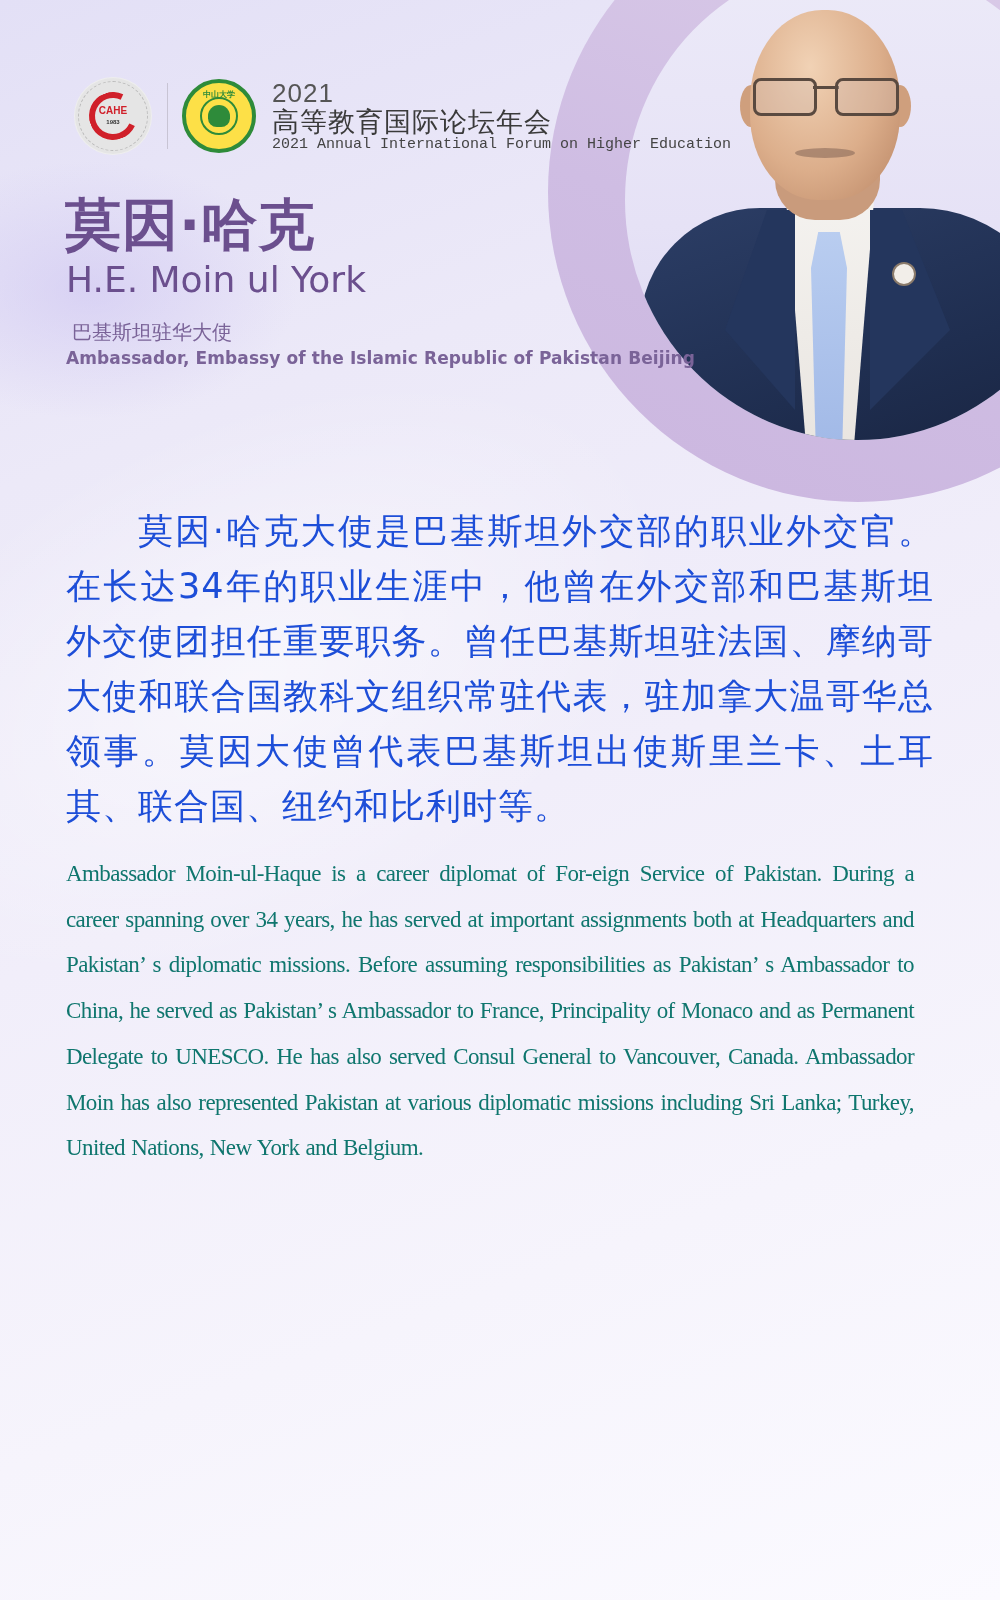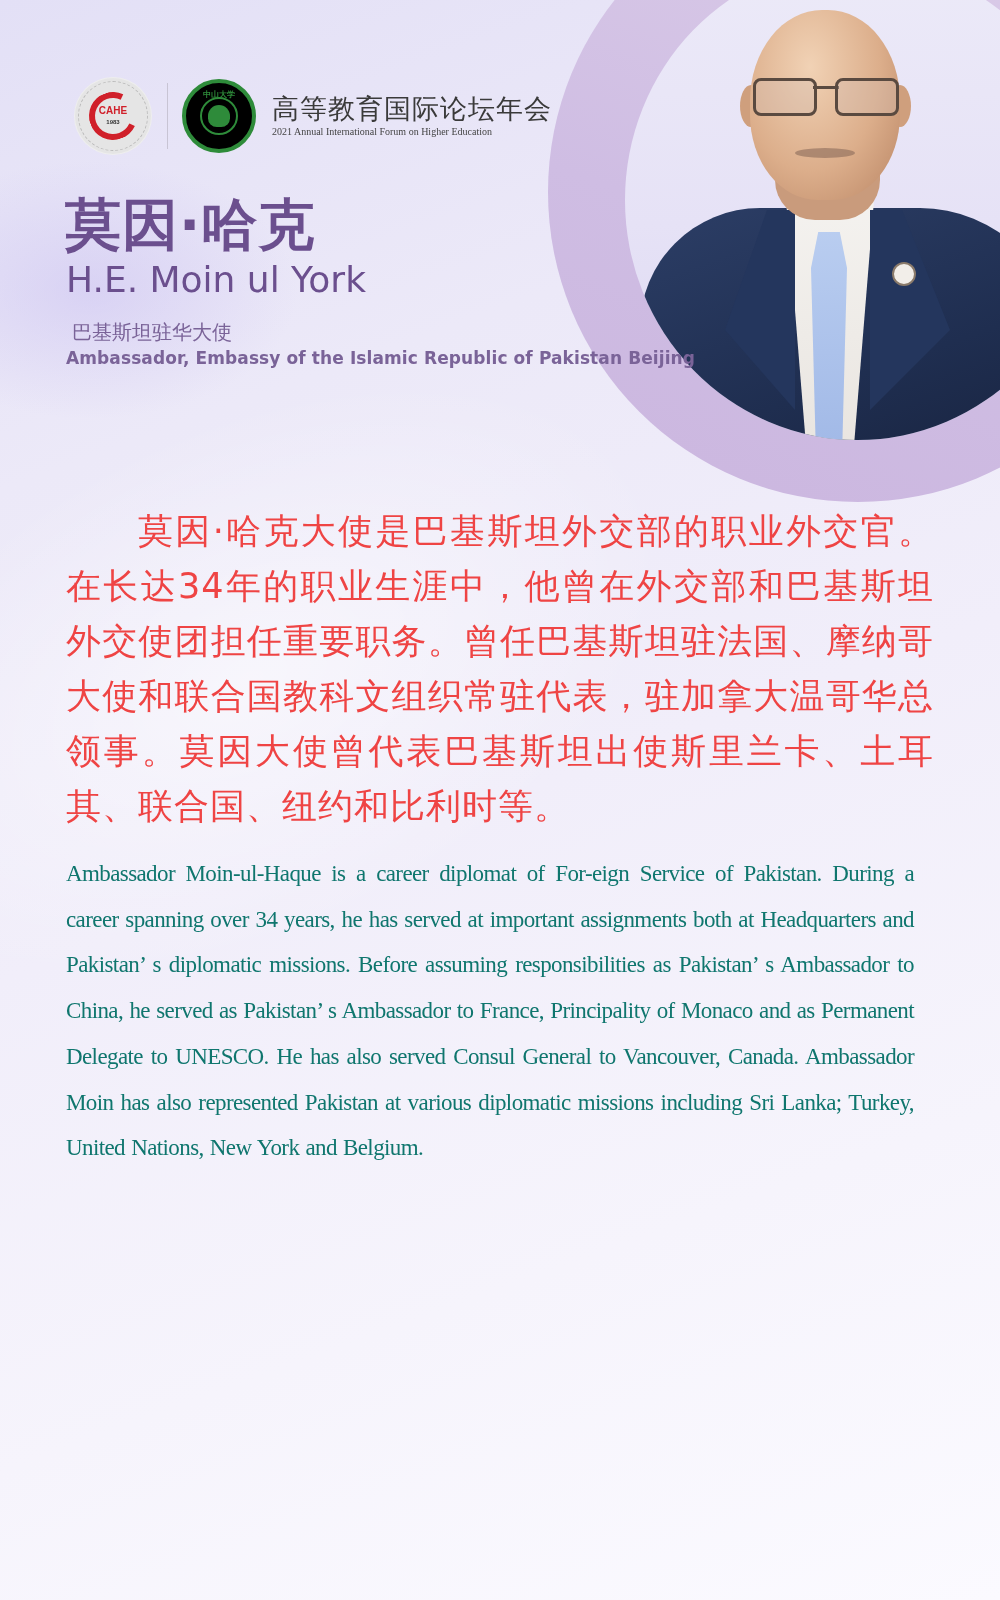--- a/index.html
+++ b/index.html
@@ -67,39 +67,39 @@
   }
   .logo-cahe .crescent {
     position:absolute; left:14px; top:14px; width:48px; height:48px; border-radius:50%;
     border:6px solid #d0202a; border-right-color:transparent; box-sizing:border-box; transform:rotate(-20deg);
   }
   .logo-cahe .txt { position:absolute; left:0; right:0; top:27px; text-align:center; font-size:10px; font-weight:bold; color:#d0202a; font-family:"Liberation Sans", sans-serif; }
   .logo-cahe .yr { position:absolute; left:0; right:0; top:41px; text-align:center; font-size:6px; font-weight:bold; color:#333; font-family:"Liberation Sans", sans-serif; }
   .logo-cahe .ring-txt { position:absolute; inset:3px; border-radius:50%; border:1px dashed #bbb; }
   .logo-divider { width:1px; height:66px; background:#c8c4d4; margin:0 14px 0 16px; }
   .logo-sysu {
-    width:74px; height:74px; border-radius:50%; background:#000000; position:relative; box-sizing:border-box;
+    width:74px; height:74px; border-radius:50%; background:#fde047; position:relative; box-sizing:border-box;
     border:4px solid #2e8b3a;
   }
   .logo-sysu .inner { position:absolute; left:14px; top:14px; width:38px; height:38px; border-radius:50%; border:2px solid #2e8b3a; box-sizing:border-box; }
   .logo-sysu .leaf { position:absolute; left:22px; top:22px; width:22px; height:22px; border-radius:50% 50% 40% 40%; background:#2e8b3a; }
   .logo-sysu .top { position:absolute; left:0; right:0; top:6px; text-align:center; font-size:8px; color:#2e8b3a; font-weight:bold; }
   .forum { margin-left:16px; color:#3a3a3a; }
   .forum .year { font-size:26px; font-family:"Liberation Sans", sans-serif; font-weight:300; color:#555; line-height:26px; letter-spacing:1px; }
   .forum .cn { font-size:27px; font-weight:normal; line-height:32px; color:#3a3a3a; letter-spacing:1px; }
-  .forum .en { font-size:10px; font-family:Liberation Serif, serif; color:#444; line-height:14px; }
+  .forum .en { font-size:15px; font-family:Liberation Mono, monospace; color:#444; line-height:14px; }
 
   .name-cn { position:absolute; left:65px; top:190px; font-size:56px; font-weight:bold; color:#6b4f8e; line-height:70px; letter-spacing:1px;text-align:center; }
   .name-en { position:absolute; left:66px; top:256px; font-size:36px; color:#6b4f8e; line-height:48px; font-family:"DejaVu Sans", sans-serif; }
   .title-cn { position:absolute; left:72px; top:318px; font-size:20px; color:#7a6398; line-height:28px; }
   .title-en { position:absolute; left:66px; top:346px; font-size:17px; color:#7a6398; line-height:24px; letter-spacing:0.1px;font-weight:bold; }
 
   .bio-cn {
     position:absolute; left:66px; top:504px; width:868px;
-    font-size:35px; line-height:55px; color:#ef4444; text-indent:72px; letter-spacing:1px;
+    font-size:35px; line-height:55px; color:#1d4ed8; text-indent:72px; letter-spacing:1px;
     text-align:justify;
   }
   .bio-en {
     position:absolute; left:66px; top:851px; width:848px;
     font-size:23px; line-height:45.7px; color:#0f766e; text-align:justify;
     font-family:Liberation Serif, serif; letter-spacing:-0.6px; word-spacing:1px;
   }
 </style>
 </head>
 <body>
@@ -134,20 +134,21 @@
     <div class="txt">CAHE</div>
     <div class="yr">1983</div>
   </div>
   <div class="logo-divider"></div>
   <div class="logo-sysu">
     <div class="top">中山大学</div>
     <div class="inner"></div>
     <div class="leaf"></div>
   </div>
   <div class="forum">
+    <div class="year">2021</div>
     <div class="cn">高等教育国际论坛年会</div>
     <div class="en">2021 Annual International Forum on Higher Education</div>
   </div>
 </div>
 
 <div class="name-cn">莫因·哈克</div>
 <div class="name-en">H.E. Moin ul York</div>
 <div class="title-cn">巴基斯坦驻华大使</div>
 <div class="title-en">Ambassador, Embassy of the Islamic Republic of Pakistan Beijing</div>
 

